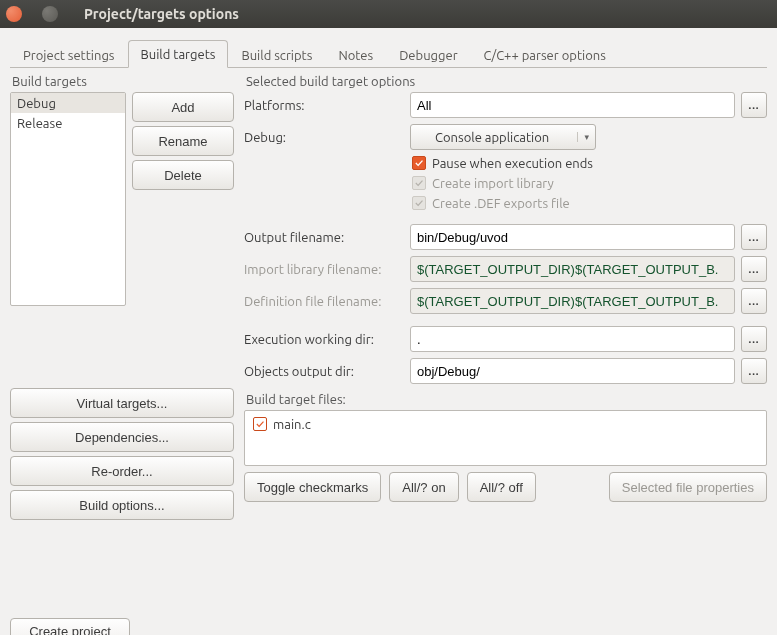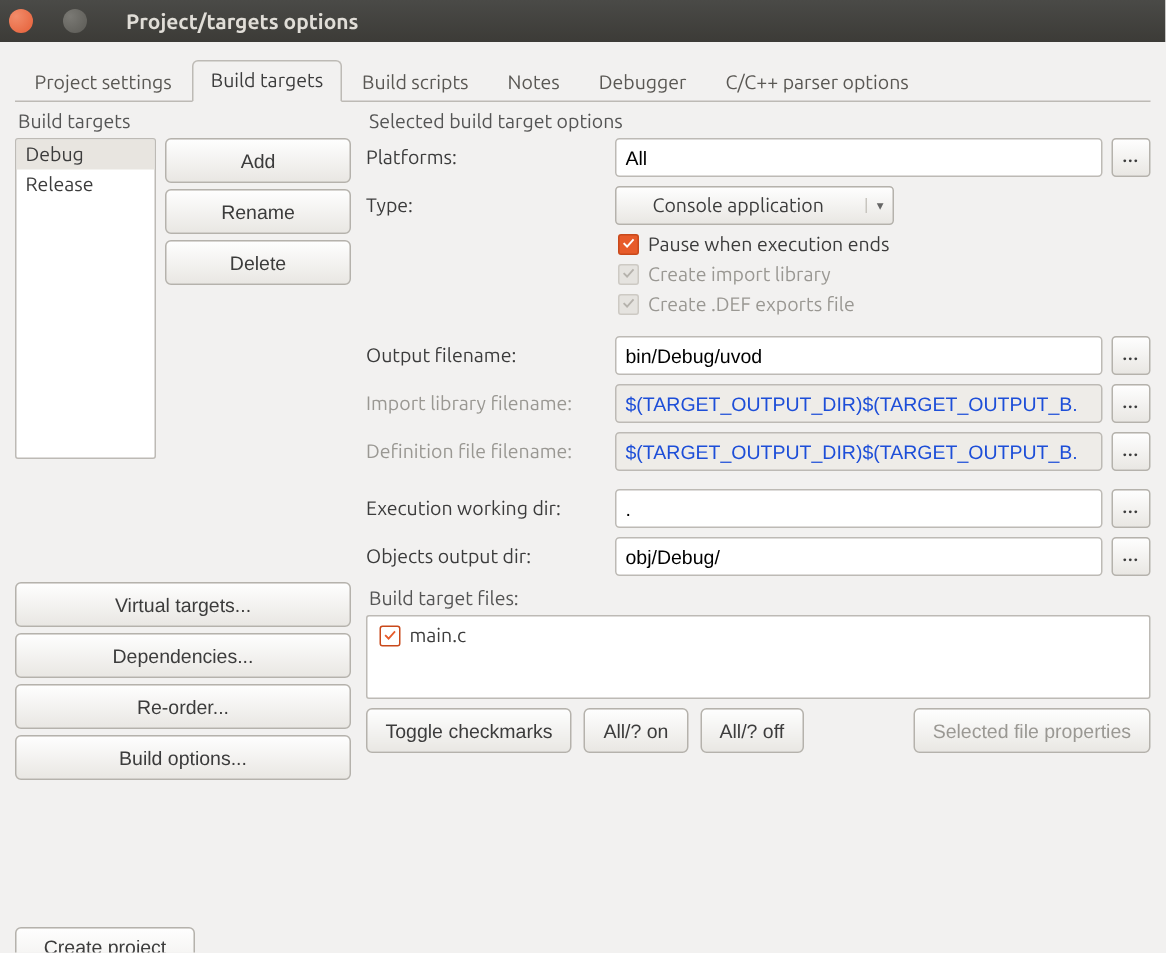--- a/index.html
+++ b/index.html
@@ -45,21 +45,21 @@
   border:1px solid #bdbab5;
   border-bottom:1px solid #f2f1f0;
   color:#3c3c3c;
 }
 .main-cols { display:flex; gap:10px; padding-top:4px;}
 .left-col { width:224px; flex:none;}
 .right-col { flex:1; min-width:0;}
 .fieldset-label { color:#555; font-size:13px; padding:2px 0 4px 2px;}
 .target-panel { display:flex; gap:6px;}
 .target-list {
-  width:94px; height:214px;
+  width:116px; height:214px;
   border:1px solid #bdbab5; background:#fff;
   border-radius:2px;
 }
 .target-item { padding:3px 6px; }
 .target-item.selected { background:#e8e5e0;}
 .btn-stack { display:flex; flex-direction:column; gap:4px; flex:1;}
 .btn-stack-lower { display:flex; flex-direction:column; gap:4px; margin-top:16px;}
 .gbtn {
   background: linear-gradient(to bottom, #fefefe, #e9e7e3);
   border:1px solid #b5b2ac;
@@ -74,21 +74,21 @@
 .gbtn.multiline{ line-height:1.15; white-space:normal; min-height:40px;}
 .form-row { display:flex; align-items:center; gap:6px; margin-bottom:6px;}
 .form-row label.lbl { width:160px; flex:none; color:#3c3c3c;}
 .form-row label.disabled { color:#9a9893;}
 .txt {
   flex:1; min-width:0;
   border:1px solid #bdbab5; border-radius:3px;
   background:#fff; padding:4px 6px; font-size:13px;
   height:26px;
 }
-.txt.disabled { background:#eeece8; color:#1d4ed8;}
+.txt.disabled { background:#eeece8; color:#14532d;}
 .iconbtn {
   width:26px; height:26px; flex:none;
   border:1px solid #b5b2ac; border-radius:3px;
   background: linear-gradient(to bottom,#fefefe,#e9e7e3);
   display:flex; align-items:center; justify-content:center;
   cursor:pointer;
   letter-spacing:1px;
   font-weight:bold;
   font-size:11px;
 }
@@ -180,21 +180,21 @@
     <div class="right-col">
       <div class="fieldset-label">Selected build target options</div>
 
       <div class="form-row">
         <label class="lbl">Platforms:</label>
         <input class="txt" value="All" style="">
         <div class="iconbtn">...</div>
       </div>
 
       <div class="form-row">
-        <label class="lbl">Type:</label>
+        <label class="lbl">Debug:</label>
         <div class="select" style="width:186px; flex:none;">
           <span>Console application</span>
           <span class="spacer"></span>
           <span class="caret">▾</span>
         </div>
       </div>
 
       <div class="right-indent">
         <div class="check orange">
           <span class="box"></span>

